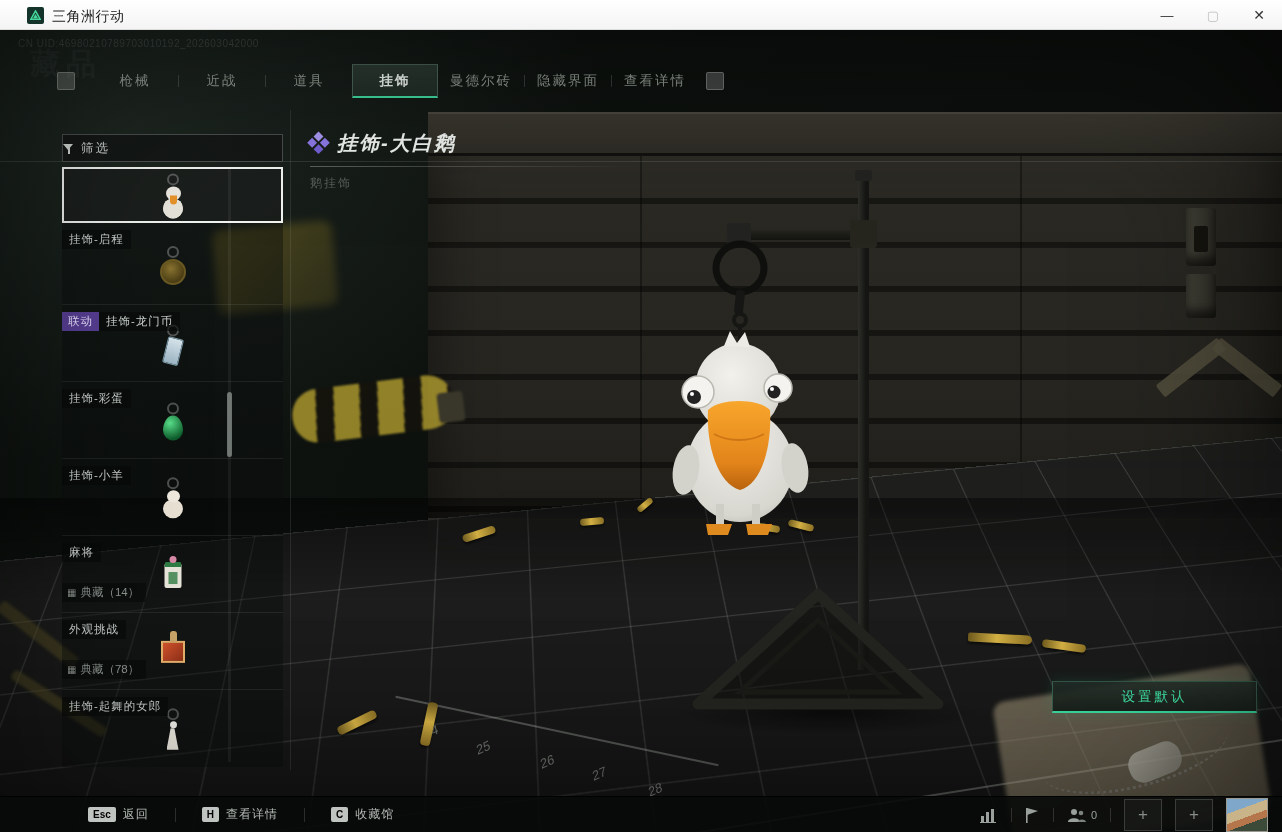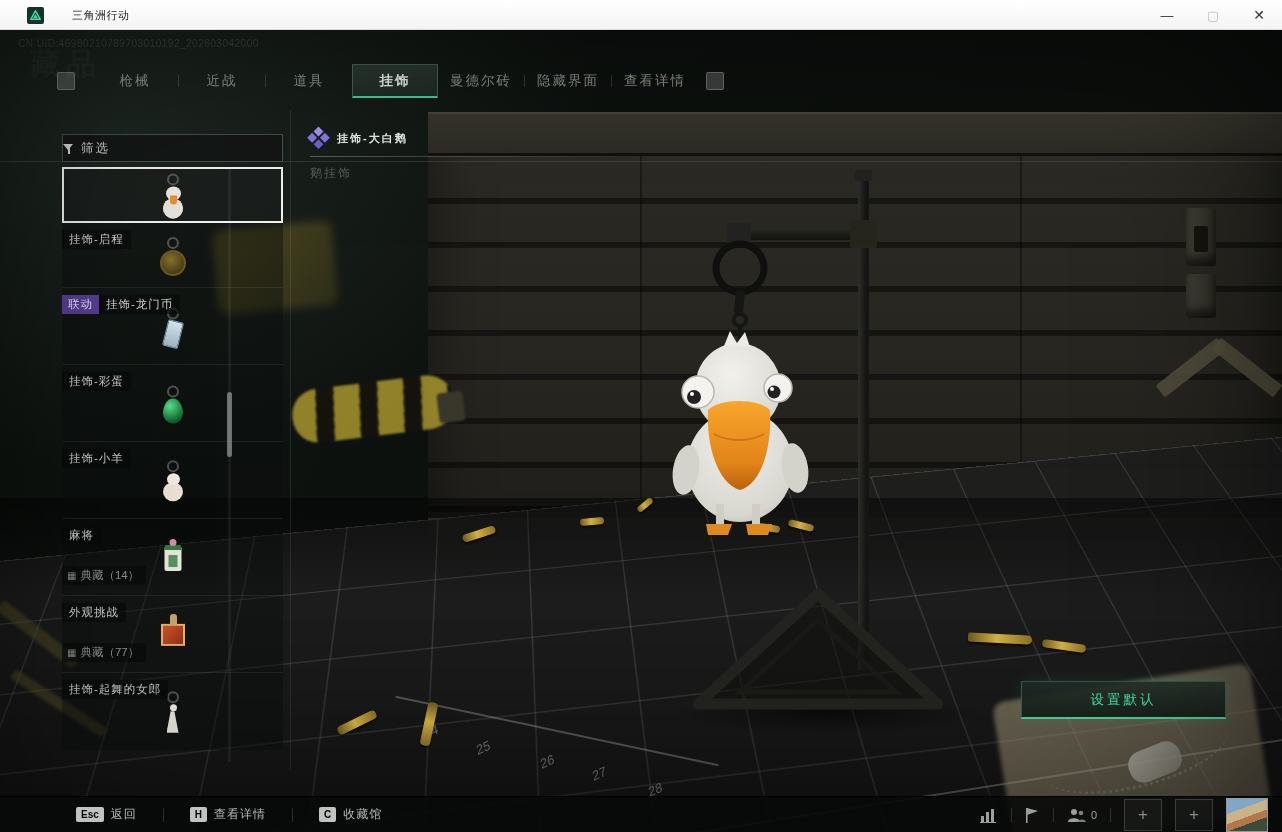--- a/index.html
+++ b/index.html
@@ -5,21 +5,21 @@
   * { margin:0; padding:0; box-sizing:border-box; }
   html,body { width:1282px; height:832px; overflow:hidden; background:#000; }
   body { font-family:"Liberation Sans","DejaVu Sans",sans-serif; }
   #app { position:relative; width:1282px; height:832px; overflow:hidden; }
 
   
   #titlebar { position:absolute; left:0; top:0; width:1282px; height:30px;
     background:linear-gradient(#ffffff,#f4f4f4); border-bottom:1px solid #dcdcdc; z-index:50; }
   #app-logo { position:absolute; left:27px; top:7px; width:17px; height:17px; border-radius:2px;
     background:#14332a; display:flex; align-items:center; justify-content:center; }
-  #app-title { position:absolute; left:52px; top:8px; font-size:11px; color:#1c1c1c; letter-spacing:.5px;margin-left:20px; }
+  #app-title { position:absolute; left:52px; top:8px; font-size:14px; color:#1c1c1c; letter-spacing:.5px; }
   .win-btn { position:absolute; top:0; width:46px; height:30px; display:flex; align-items:center;
     justify-content:center; font-size:13px; color:#333; }
   #btn-min  { right:92px; }
   #btn-max  { right:46px; color:#bdbdbd; }
   #btn-close{ right:0;  font-size:14px; }
 
   
   #scene { position:absolute; left:0; top:30px; width:1282px; height:802px;
     background:linear-gradient(115deg,#101612 0%,#0d110e 35%,#0b0d0b 100%); overflow:hidden; }
   .decor { position:absolute; }
@@ -181,38 +181,38 @@
   #panel-divider { position:absolute; left:290px; top:110px; width:1px; height:660px; background:rgba(150,160,154,.16); z-index:11; }
 
   
   #main-head { position:absolute; left:310px; top:130px; z-index:10; }
   #main-title-row { display:flex; align-items:center; gap:10px; }
   .diamond-icon { width:17px; height:17px; transform:rotate(45deg); display:grid;
     grid-template-columns:7px 7px; grid-template-rows:7px 7px; gap:2px; }
   .diamond-icon i { background:#8d79e8; }
   .diamond-icon i:nth-child(1){ background:#a796f2; }
   .diamond-icon i:nth-child(4){ background:#7561d6; }
-  #main-title { font-size:11px; color:#edf1ee; letter-spacing:2px; font-weight:bold; }
+  #main-title { font-size:20px; color:#edf1ee; letter-spacing:2px; font-weight:bold;font-style:italic; }
   #main-underline { margin-top:9px; width:330px; height:1px;
     background:linear-gradient(90deg,rgba(255,255,255,.30),rgba(255,255,255,0)); }
   #main-subtitle { margin-top:8px; font-size:12px; color:#565e59; letter-spacing:2px; }
 
   
   #action-area { position:absolute; left:1021px; top:681px; width:205px; z-index:20; }
-  .action-btn { width:205px; height:38px; display:flex; align-items:center; justify-content:center;
-    font-size:13.5px; letter-spacing:3px; cursor:pointer; }
+  .action-btn { width:205px; height:32px; display:flex; align-items:center; justify-content:center;
+    font-size:13.5px; letter-spacing:3px; cursor:pointer;margin-left:31px; }
   #btn-default { background:linear-gradient(180deg,rgba(34,46,40,.88),rgba(20,28,24,.92));
     border:1px solid rgba(120,220,180,.30); border-bottom:2px solid #39da9f; color:#41e3a7;
     box-shadow:0 0 14px rgba(40,200,140,.15); }
   #btn-details { margin-top:9px; background:rgba(24,27,25,.88); border:1px solid rgba(255,255,255,.10); color:#e2e6e2; }
 
   
   #footer { position:absolute; left:0; top:796px; width:1282px; height:36px;
     background:rgba(8,10,9,.9); border-top:1px solid rgba(0,0,0,.8); z-index:30;
-    display:flex; align-items:center; }
+    display:flex; align-items:center;padding-left:12px; }
   .fkey-group { display:flex; align-items:center; gap:7px; margin-right:26px; cursor:pointer; }
   .keycap { background:#c0c4c1; color:#15171
 6; font-size:10px; font-weight:bold; border-radius:2px;
     padding:2px 5px; min-width:16px; text-align:center; }
   .fkey-label { color:#b4bab5; font-size:12px; letter-spacing:1px; }
   #footer-left { display:flex; align-items:center; margin-left:76px; }
   #footer-right { position:absolute; right:14px; top:0; height:36px; display:flex; align-items:center; gap:13px; }
   .f-icon { color:#9aa09c; display:flex; align-items:center; gap:4px; cursor:pointer; }
   .f-sep { width:1px; height:14px; background:rgba(255,255,255,.14); }
   .plus-btn { width:38px; height:32px; border:1px solid rgba(255,255,255,.16); background:rgba(255,255,255,.04);
@@ -375,21 +375,21 @@
           <div class="hook"></div>
           <div class="goose-mini">
               <i class="gm-body" style="position:absolute"></i>
             <div class="gm-body"></div>
               <div class="gm-head"></div>
               <div class="gm-beak"></div>
             </div>
         </div>
       </div>
 
-      <div class="cell" style="height:65px">
+      <div class="cell" style="height:82px">
         <div class="cell-label">
             <span class="label-text">挂饰-启程</span>
           </div>
         <div class="charm-wrap">
           <div class="hook"></div>
           <div class="medal-mini"></div>
         </div>
       </div>
 
       <div class="cell" style="height:77px">
@@ -441,21 +441,21 @@
 
       <div class="cell" style="height:77px">
         <div class="cell-label">
             <span class="label-text">外观挑战</span>
           </div>
         <div class="charm-wrap">
           <div class="evac-mini"></div>
         </div>
         <div class="coll-badge">
           <span class="coll-icon">▦</span>
-          <span>典藏（77）</span>
+          <span>典藏（78）</span>
         </div>
       </div>
 
       <div class="cell" style="height:77px;border-bottom:none">
         <div class="cell-label">
             <span class="label-text">挂饰-起舞的女郎</span>
           </div>
         <div class="charm-wrap">
           <div class="hook"></div>
           <div class="dancer-mini">

